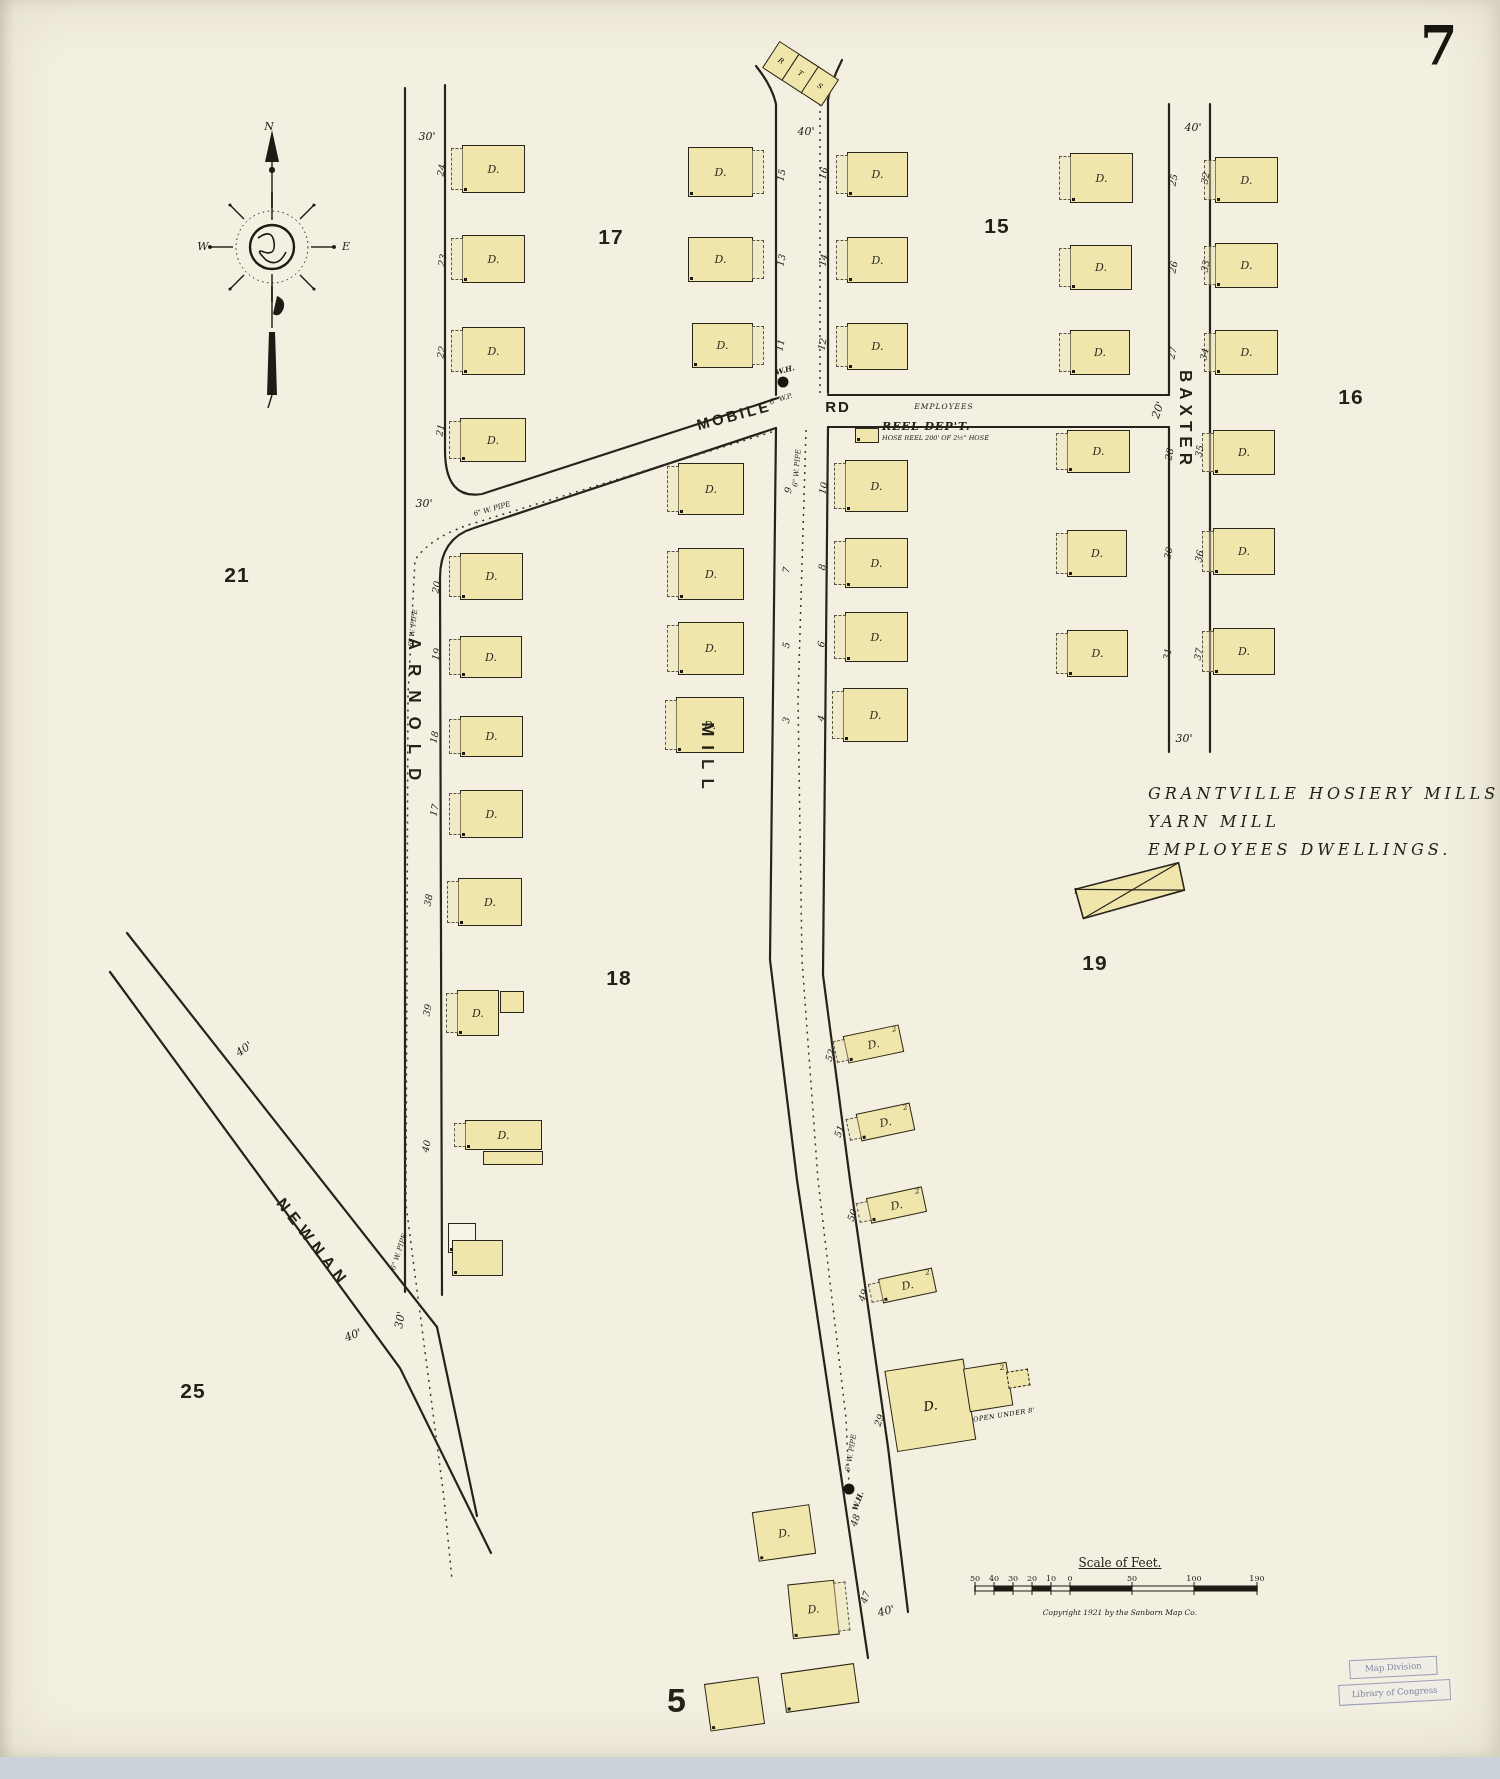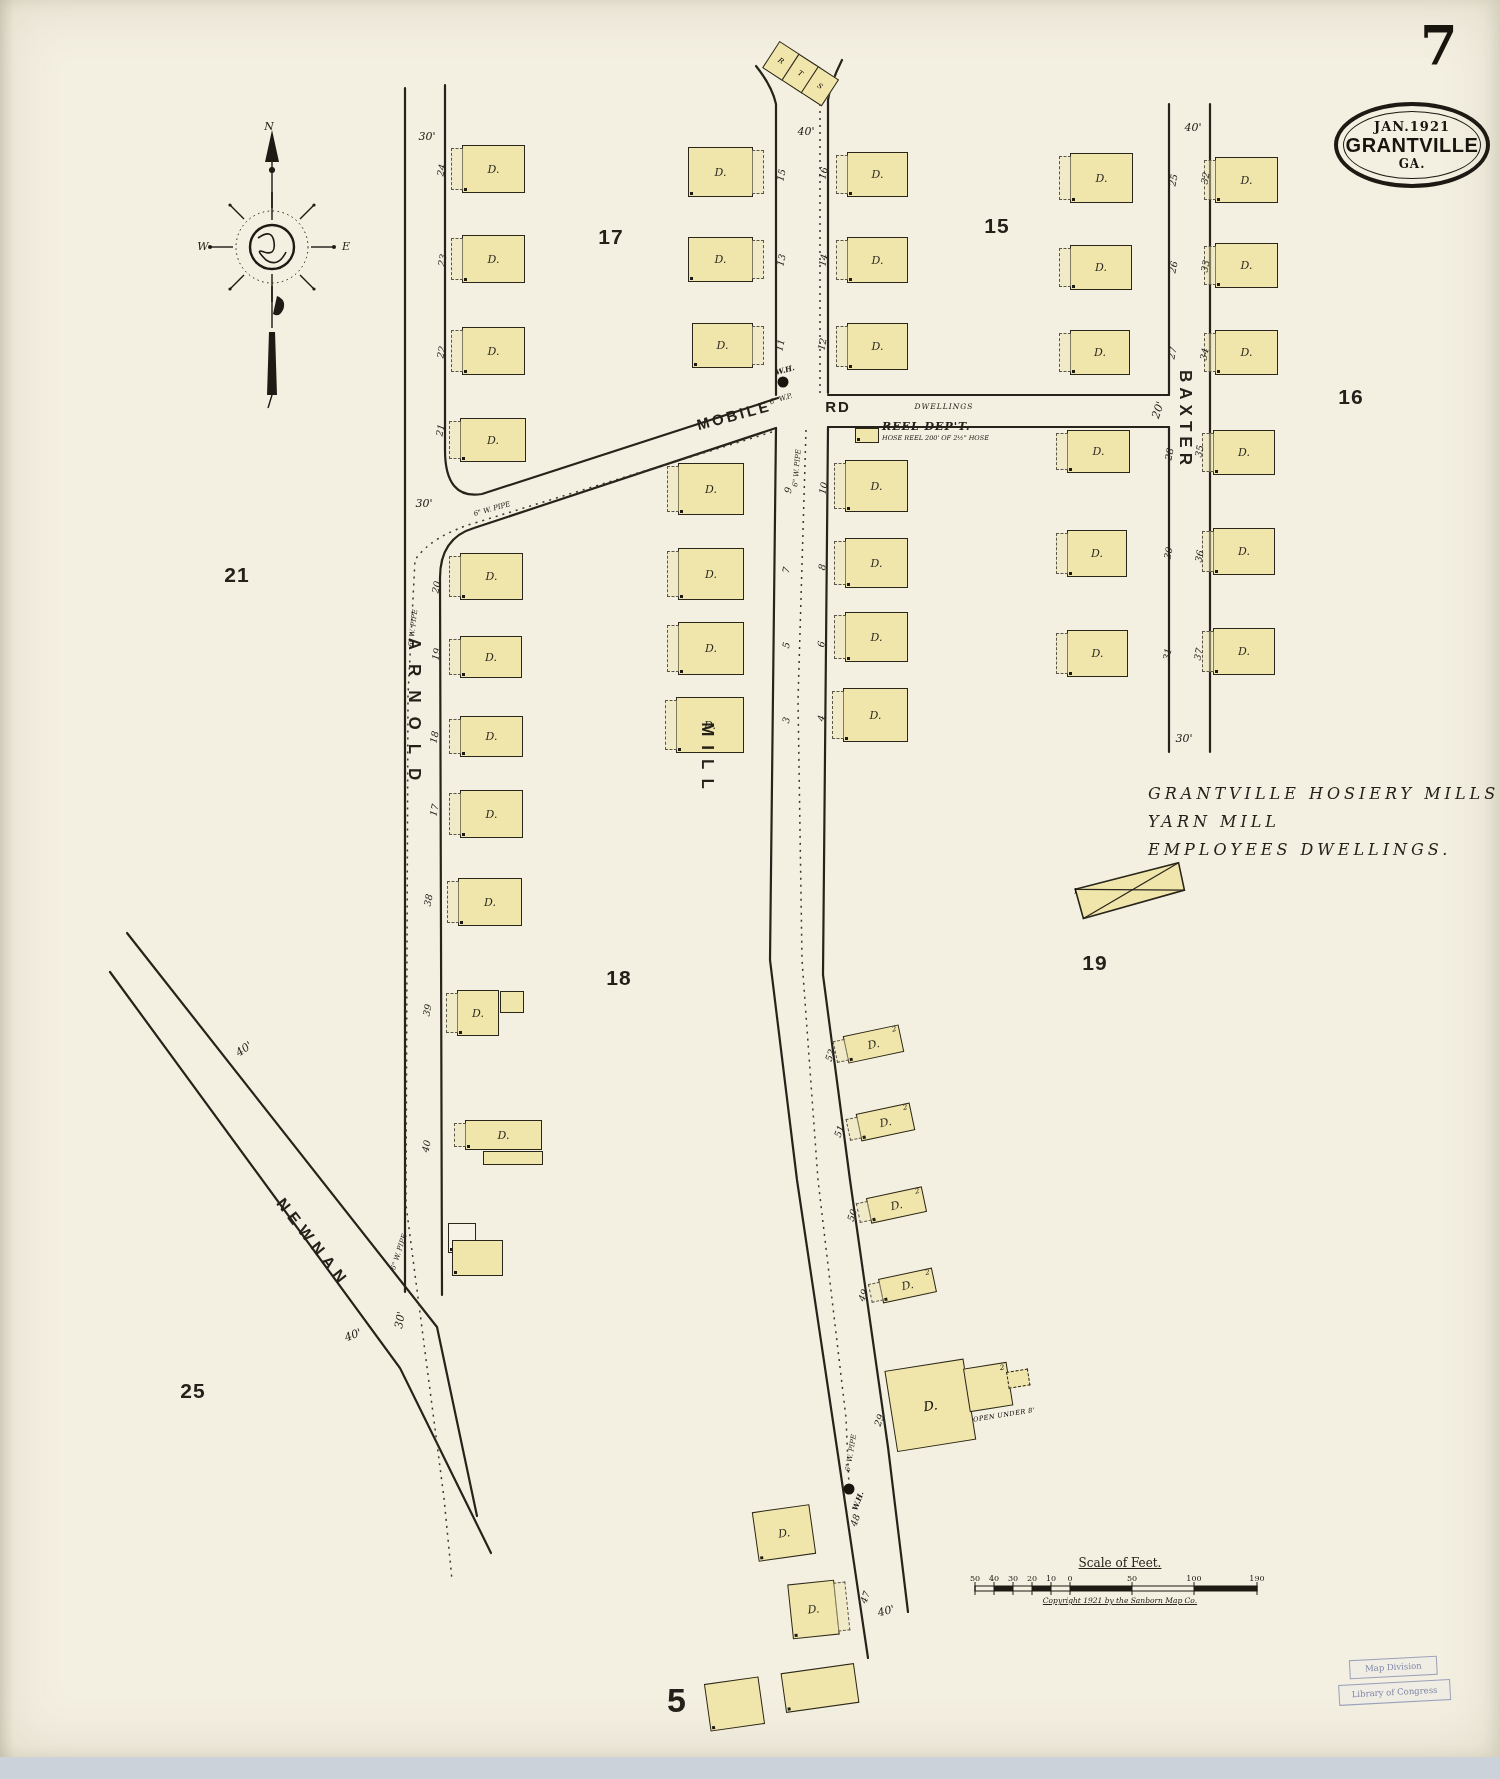--- a/index.html
+++ b/index.html
@@ -43,22 +43,22 @@
   #badge .s{font:700 12px "DejaVu Serif",serif;letter-spacing:1px;color:#17150e;}
   #mills{position:absolute;left:1148px;top:780px;width:0;text-align:center;color:#23211a;}
   #mills div{transform:translateX(-50%);white-space:nowrap;
          font:italic 16px "DejaVu Serif",serif;letter-spacing:4px;line-height:28px;}
   #firedept{position:absolute;left:882px;top:420px;color:#23211a;}
   #firedept .t{font:italic 700 11px "DejaVu Serif",serif;letter-spacing:1px;}
   #firedept .d{font:italic 6.5px "DejaVu Serif",serif;margin-top:1px;}
   #scaleblock{position:absolute;left:970px;top:1556px;width:300px;color:#23211a;}
   #scaleblock .t{position:absolute;left:150px;top:0;transform:translateX(-50%);
          font:12px "DejaVu Serif",serif;text-decoration:underline;}
-  #scaleblock .cr{position:absolute;left:150px;top:40px;transform:translateX(-50%);
-         font:italic 7.5px "DejaVu Serif",serif;white-space:nowrap;text-decoration:underline;}
+  #scaleblock .cr{position:absolute;left:150px;top:52px;transform:translateX(-50%);
+         font:italic 7.5px "DejaVu Serif",serif;white-space:nowrap;}
   #stamp{position:absolute;left:1338px;top:1658px;transform:rotate(-3deg);color:#7f87a6;}
   #stamp div{border:1px solid #9aa0b8;text-align:center;background:rgba(230,232,240,.25);}
   #stamp .l1{width:86px;height:17px;margin-left:12px;font:8.5px "DejaVu Serif",serif;line-height:17px;}
   #stamp .l2{width:110px;height:19px;margin-top:5px;font:8.5px "DejaVu Serif",serif;line-height:19px;}
   #topbldg{position:absolute;left:766px;top:58px;width:70px;height:32px;transform:rotate(33deg);
          display:flex;}
   #topbldg span{flex:1;border:1.4px solid #29261c;background:#f0e5ab;margin-left:-1.4px;
          display:flex;align-items:center;justify-content:center;font:italic 7px "DejaVu Serif",serif;}
   #bighouse{position:absolute;left:890px;top:1350px;width:160px;height:100px;transform:rotate(-9deg);}
   #bighouse .m{position:absolute;left:0;top:8px;width:78px;height:80px;background:#f0e5ab;
@@ -167,27 +167,20 @@
     <div class="d">HOSE REEL 200' OF 2½" HOSE</div>
   </div>
 
   <div id="mills">
     <div>GRANTVILLE HOSIERY MILLS</div>
     <div>YARN MILL</div>
     <div>EMPLOYEES DWELLINGS.</div>
   </div>
 
   <div id="pageno">7</div>
-  <div id="badge">
-    <div class="inner">
-      <span class="d">JAN.1921</span>
-      <span class="c">GRANTVILLE</span>
-      <span class="s">GA.</span>
-    </div>
-  </div>
 
   <div id="scaleblock" actable="false">
     <div class="t">Scale of Feet.</div>
     <svg width="300" height="14" viewBox="0 0 300 14" style="left:0;top:26px">
       <rect x="5" y="4" width="282" height="5" fill="#f3efe1" stroke="#1d1b14" stroke-width="1"></rect>
       <rect x="24" y="4" width="19" height="5" fill="#1d1b14"></rect>
       <rect x="62" y="4" width="19" height="5" fill="#1d1b14"></rect>
       <rect x="100" y="4" width="62" height="5" fill="#1d1b14"></rect>
       <rect x="224" y="4" width="63" height="5" fill="#1d1b14"></rect>
       <g stroke="#1d1b14" stroke-width="1">
@@ -515,21 +508,21 @@
     <span class="ann street" style="left: 838px; top: 406px; transform: translate(-50%, -50%) rotate(0deg); font-size: 15px; letter-spacing: 2px;">RD</span>
     <span class="ann street" style="left: 313px; top: 1243px; transform: translate(-50%, -50%) rotate(52deg); font-size: 16px; letter-spacing: 6px;">NEWNAN</span>
     <span class="ann pipe" style="left: 492px; top: 509px; transform: translate(-50%, -50%) rotate(-16deg);">6" W. PIPE</span>
     <span class="ann pipe" style="left: 413px; top: 628px; transform: translate(-50%, -50%) rotate(-83deg);">6" W. PIPE</span>
     <span class="ann pipe" style="left: 781px; top: 399px; transform: translate(-50%, -50%) rotate(-18deg);">6" W.P.</span>
     <span class="ann pipe" style="left: 797px; top: 468px; transform: translate(-50%, -50%) rotate(-85deg);">6" W. PIPE</span>
     <span class="ann pipe" style="left: 851px; top: 1453px; transform: translate(-50%, -50%) rotate(-80deg);">6" W. PIPE</span>
     <span class="ann pipe" style="left: 399px; top: 1252px; transform: translate(-50%, -50%) rotate(-72deg);">6" W. PIPE</span>
     <span class="ann wh" style="left: 785px; top: 370px; transform: translate(-50%, -50%) rotate(-15deg);">W.H.</span>
     <span class="ann wh" style="left: 858px; top: 1501px; transform: translate(-50%, -50%) rotate(-70deg);">W.H.</span>
-    <span class="ann note" style="left: 944px; top: 406px; transform: translate(-50%, -50%) rotate(0deg);">DWELLINGS</span>
+    <span class="ann note" style="left: 944px; top: 406px; transform: translate(-50%, -50%) rotate(0deg);">EMPLOYEES</span>
     <span class="ann tick" style="left: 975px; top: 1578px; transform: translate(-50%, -50%) rotate(0deg);">50</span>
     <span class="ann tick" style="left: 994px; top: 1578px; transform: translate(-50%, -50%) rotate(0deg);">40</span>
     <span class="ann tick" style="left: 1013px; top: 1578px; transform: translate(-50%, -50%) rotate(0deg);">30</span>
     <span class="ann tick" style="left: 1032px; top: 1578px; transform: translate(-50%, -50%) rotate(0deg);">20</span>
     <span class="ann tick" style="left: 1051px; top: 1578px; transform: translate(-50%, -50%) rotate(0deg);">10</span>
     <span class="ann tick" style="left: 1070px; top: 1578px; transform: translate(-50%, -50%) rotate(0deg);">0</span>
     <span class="ann tick" style="left: 1132px; top: 1578px; transform: translate(-50%, -50%) rotate(0deg);">50</span>
     <span class="ann tick" style="left: 1194px; top: 1578px; transform: translate(-50%, -50%) rotate(0deg);">100</span>
     <span class="ann tick" style="left: 1257px; top: 1578px; transform: translate(-50%, -50%) rotate(0deg);">190</span>
     <span class="ann comp" style="left: 269px; top: 126px; transform: translate(-50%, -50%) rotate(0deg);">N</span>

